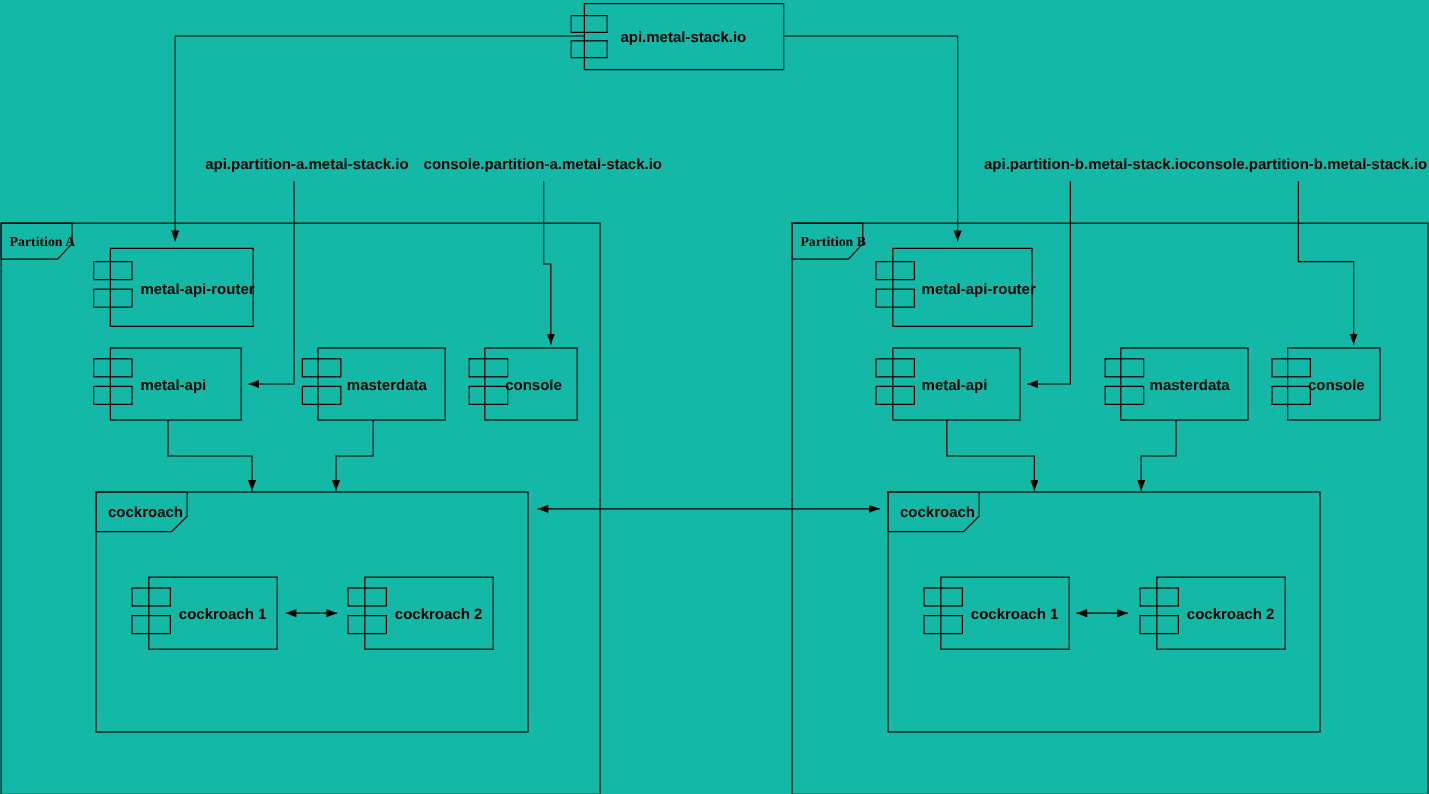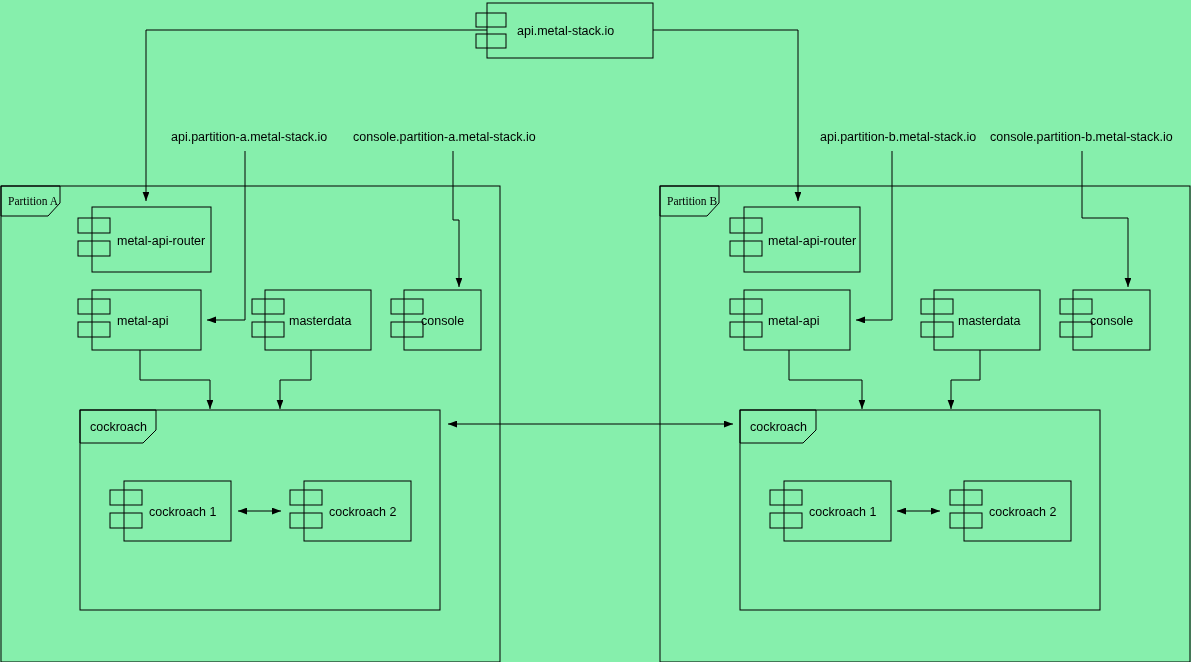--- a/index.html
+++ b/index.html
@@ -4,23 +4,24 @@
 <style>
   html, body {
     margin: 0;
     padding: 0;
     background: #ffffff;
   }
   #canvas {
     position: relative;
     width: 1191px;
     height: 662px;
-    background: #86efac;
+    background: #14b8a6;
     overflow: hidden;
     font-family: "Liberation Sans", sans-serif;
+    font-weight: bold;
   }
   svg.diagram {
     position: absolute;
     top: 0;
     left: 0;
     width: 1191px;
     height: 662px;
   }
   .shape-fill { fill: #ffffff; }
   .stroke { stroke: #000000; fill: none; }

